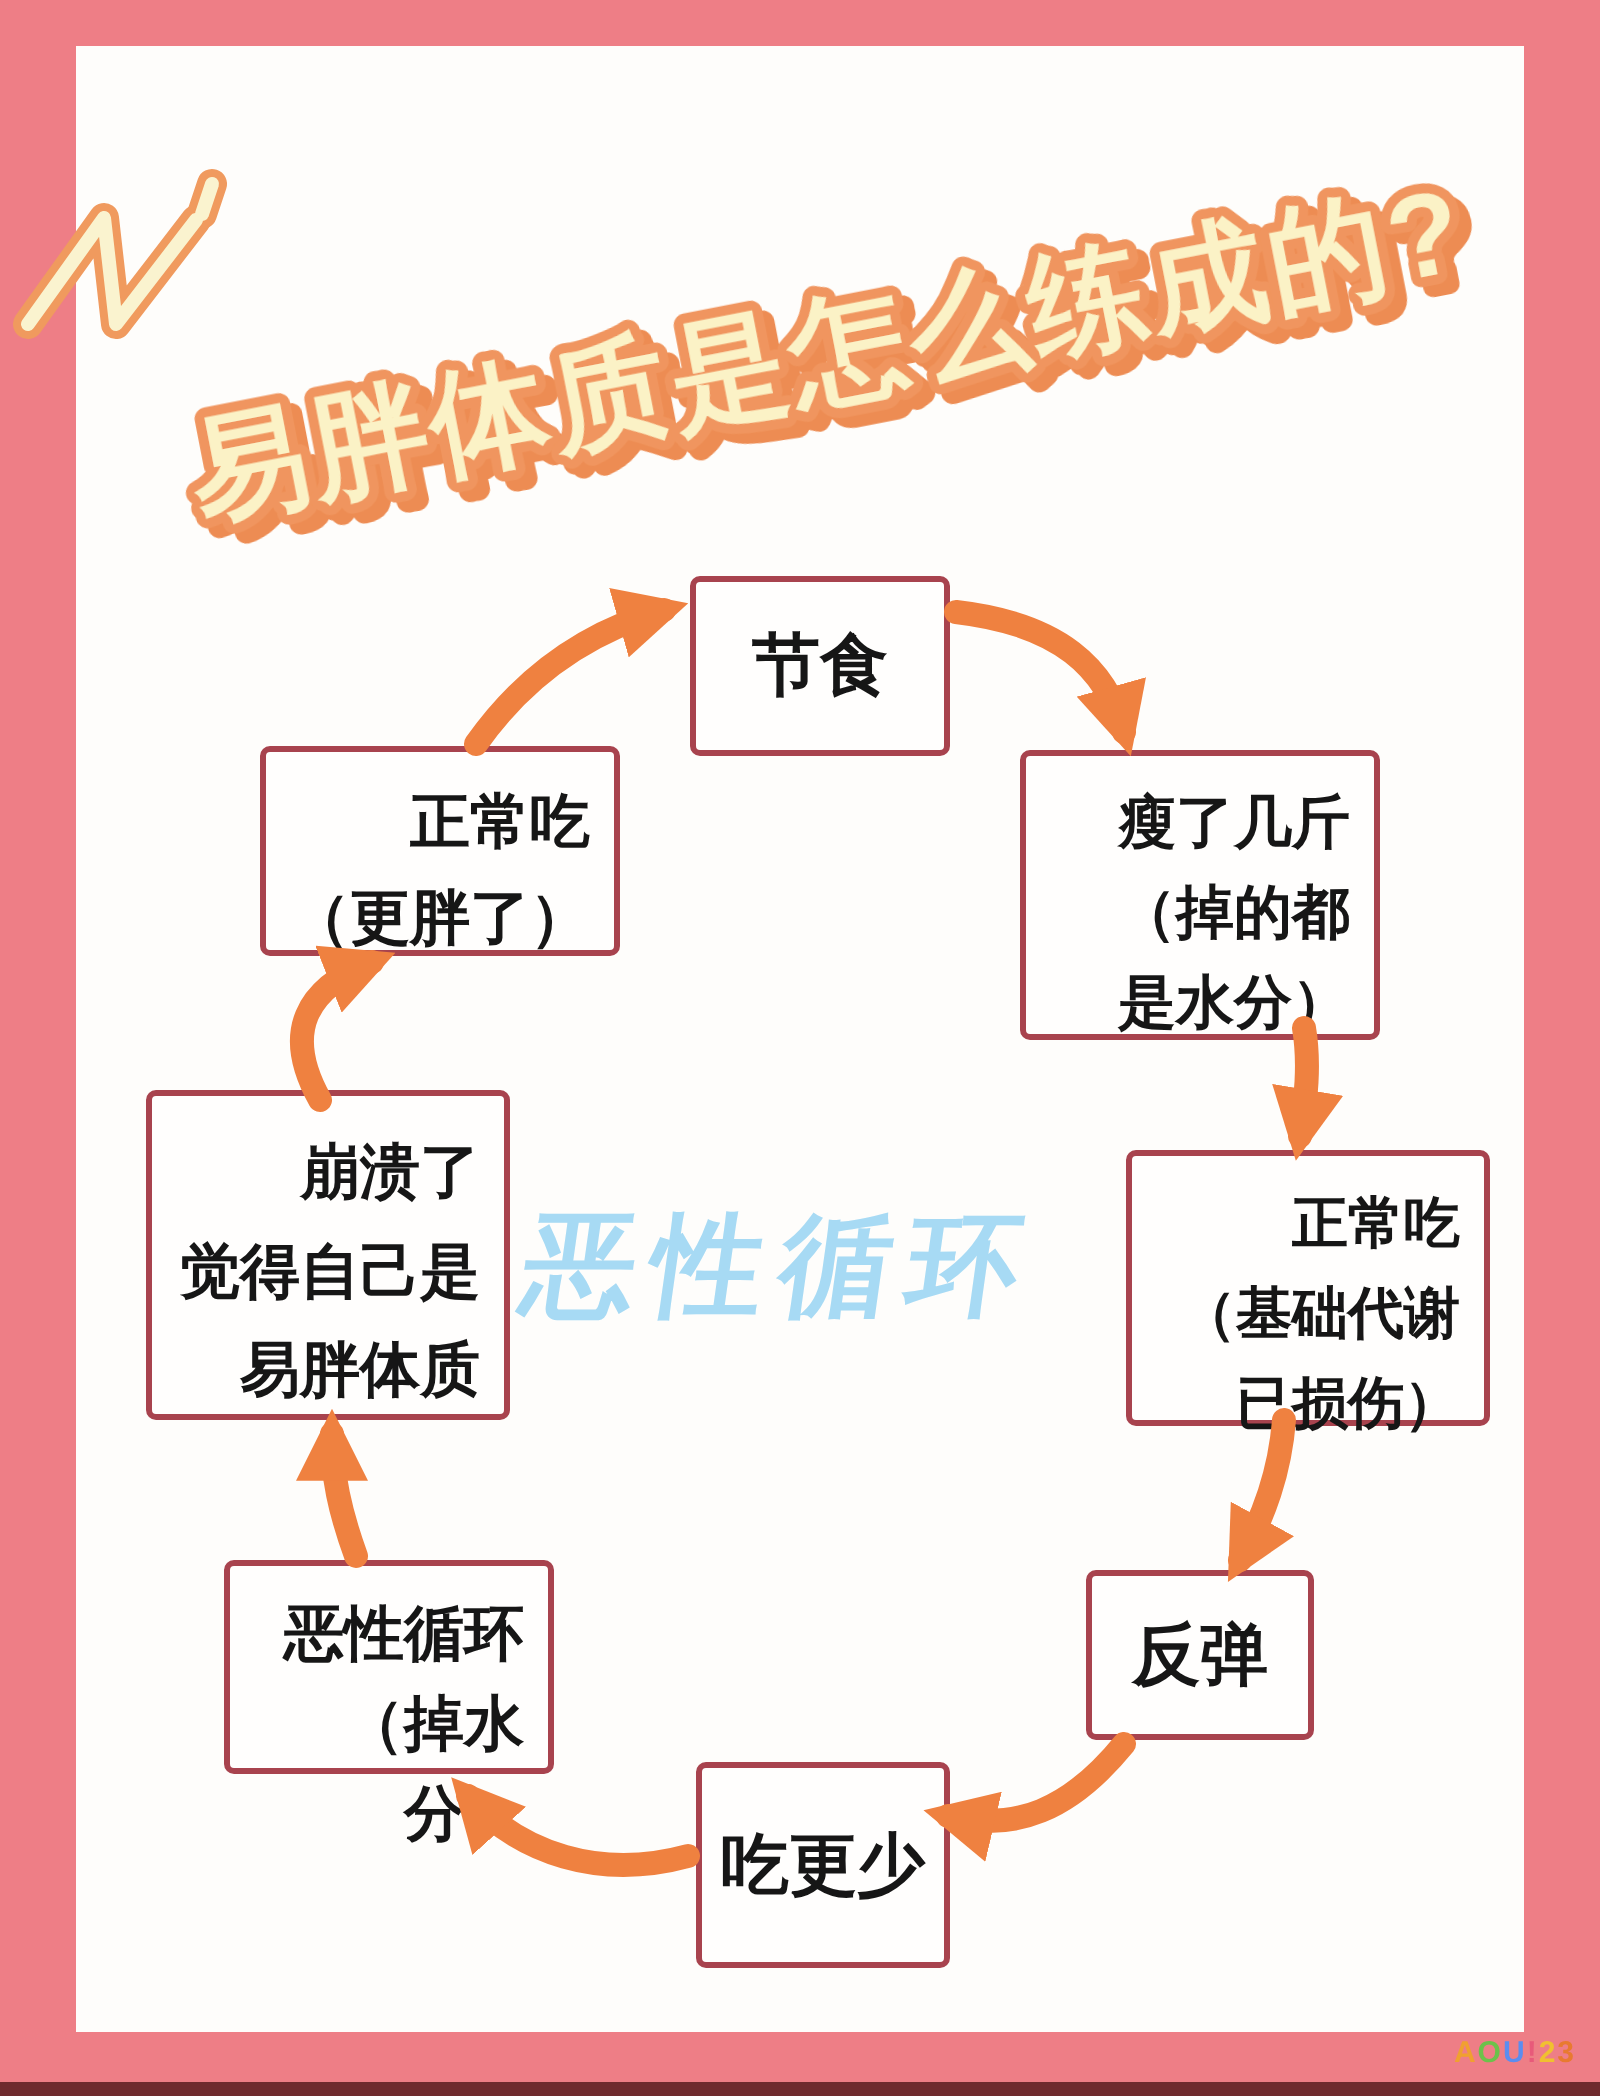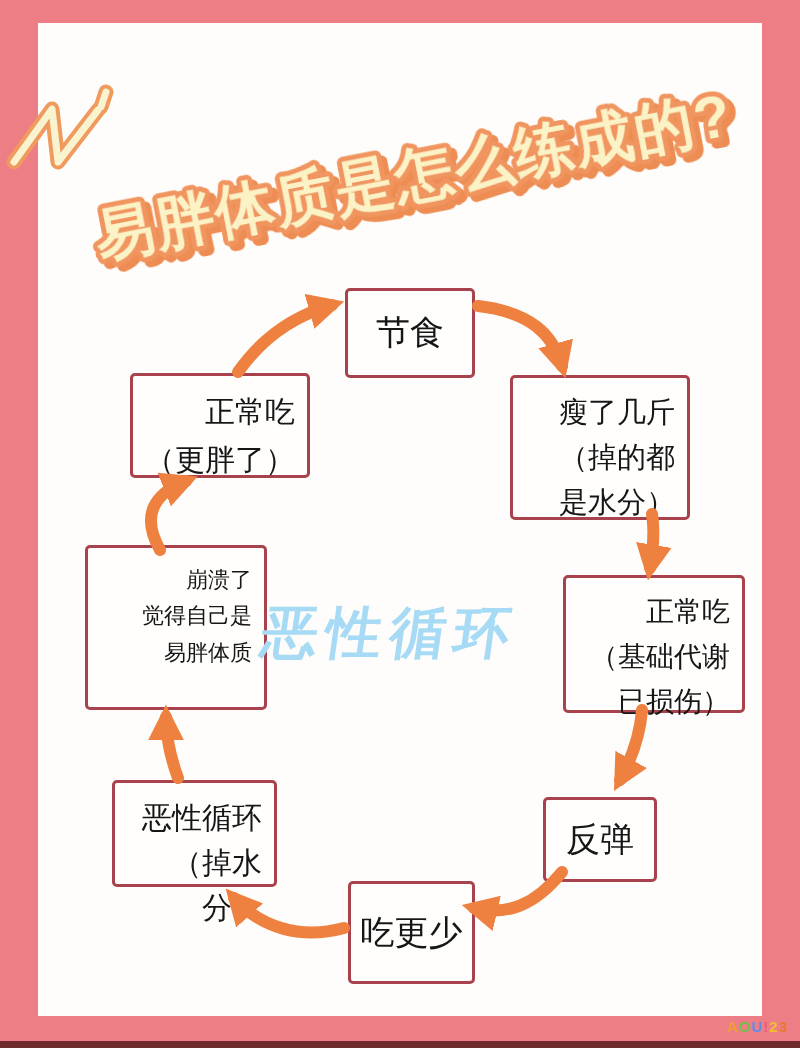--- a/index.html
+++ b/index.html
@@ -23,32 +23,32 @@
     font-weight:bold;
     fill:#fbf2c6;
     stroke:#f0955e;
     stroke-width:10px;
     stroke-linejoin:round;
     paint-order:stroke fill;
   }
   
   .node{
     position:absolute;background:#fffefd;border:3px solid #a8434e;border-radius:5px;
-    font-weight:normal;color:#161616;z-index:2;box-sizing:border-box;
+    font-weight:bold;color:#161616;z-index:2;box-sizing:border-box;
     white-space:pre-line;
   }
   .node.single{display:flex;align-items:center;justify-content:center;font-size:34px;}
   .node.multi{padding:12px 12px;font-size:29px;line-height:1.55;text-align:right;}
   #n1{left:345px;top:288px;width:130px;height:90px;}
   #n2{left:510px;top:375px;width:180px;height:145px;padding-left:12px;}
   #n3{left:563px;top:575px;width:182px;height:138px;font-size:28px;line-height:1.6;}
-  #n4{left:543px;top:785px;width:114px;height:85px;margin-top:12px;}
+  #n4{left:543px;top:785px;width:114px;height:85px;}
   #n5{left:348px;top:881px;width:127px;height:103px;text-align:right;}
   #n6{left:112px;top:780px;width:165px;height:107px;font-size:30px;line-height:1.5;}
-  #n7{left:73px;top:545px;width:182px;height:165px;font-size:22px;line-height:1.65;padding-top:14px;margin-left:12px;}
+  #n7{left:73px;top:545px;width:182px;height:165px;font-size:30px;line-height:1.65;padding-top:14px;}
   #n8{left:130px;top:373px;width:180px;height:105px;font-size:30px;line-height:1.6;}
   
   .center-label{
     position:absolute;left:262px;top:596px;width:300px;z-index:2;
     font-size:56px;font-weight:bold;letter-spacing:8px;
     color:#a7daf4;transform:skewX(-8deg);
   }
   
   .overlay{position:absolute;left:0;top:0;z-index:3;pointer-events:none;}
   .arrow{fill:none;stroke:#ef8140;stroke-width:12;stroke-linecap:round;}

